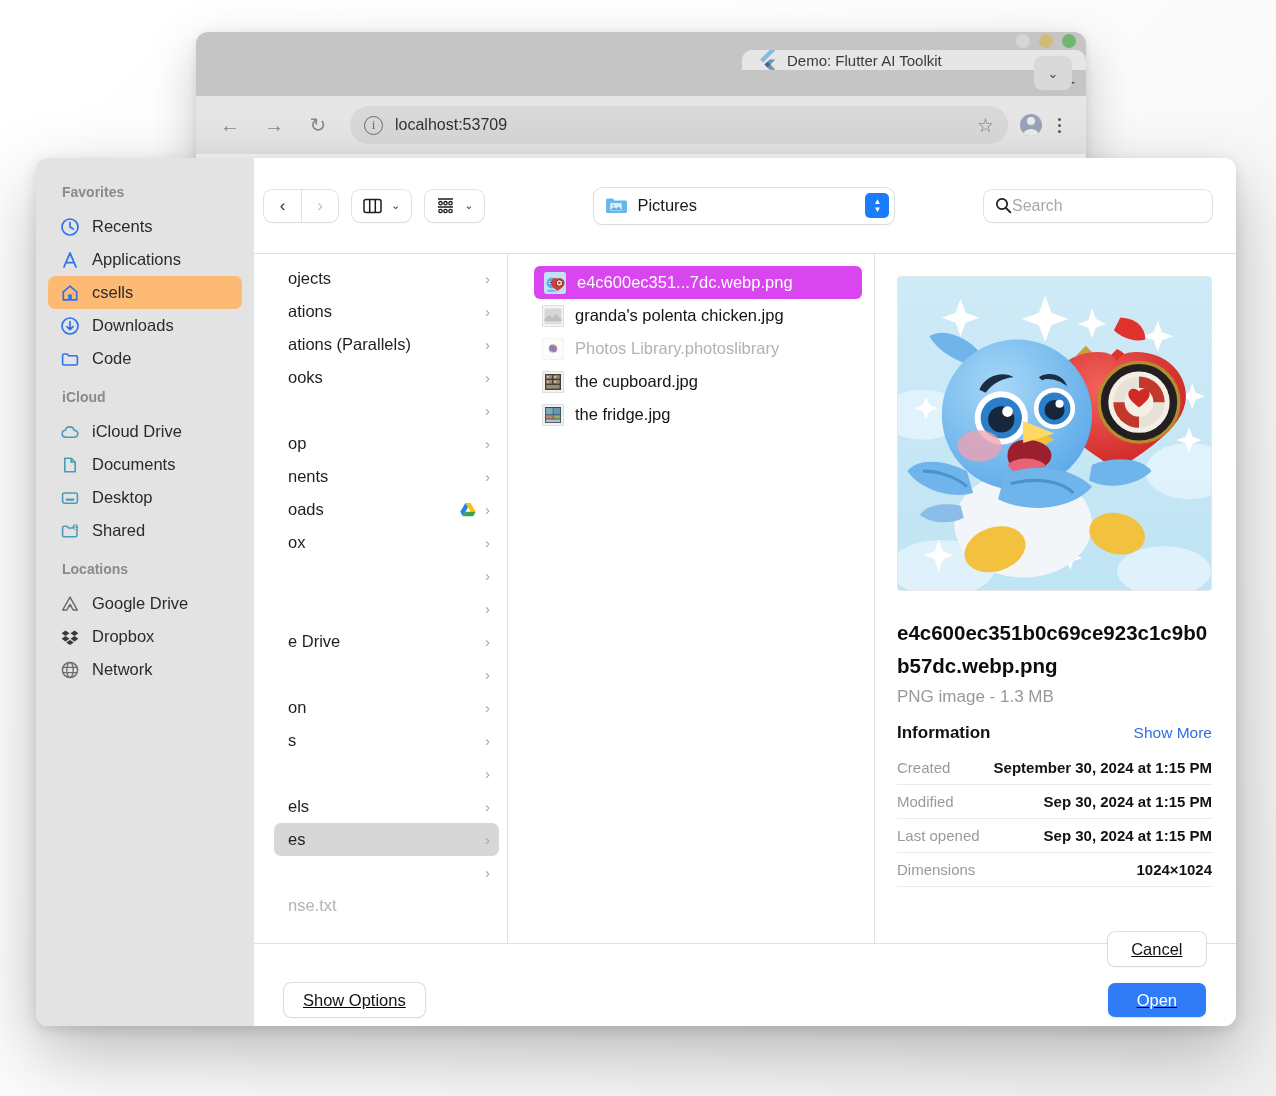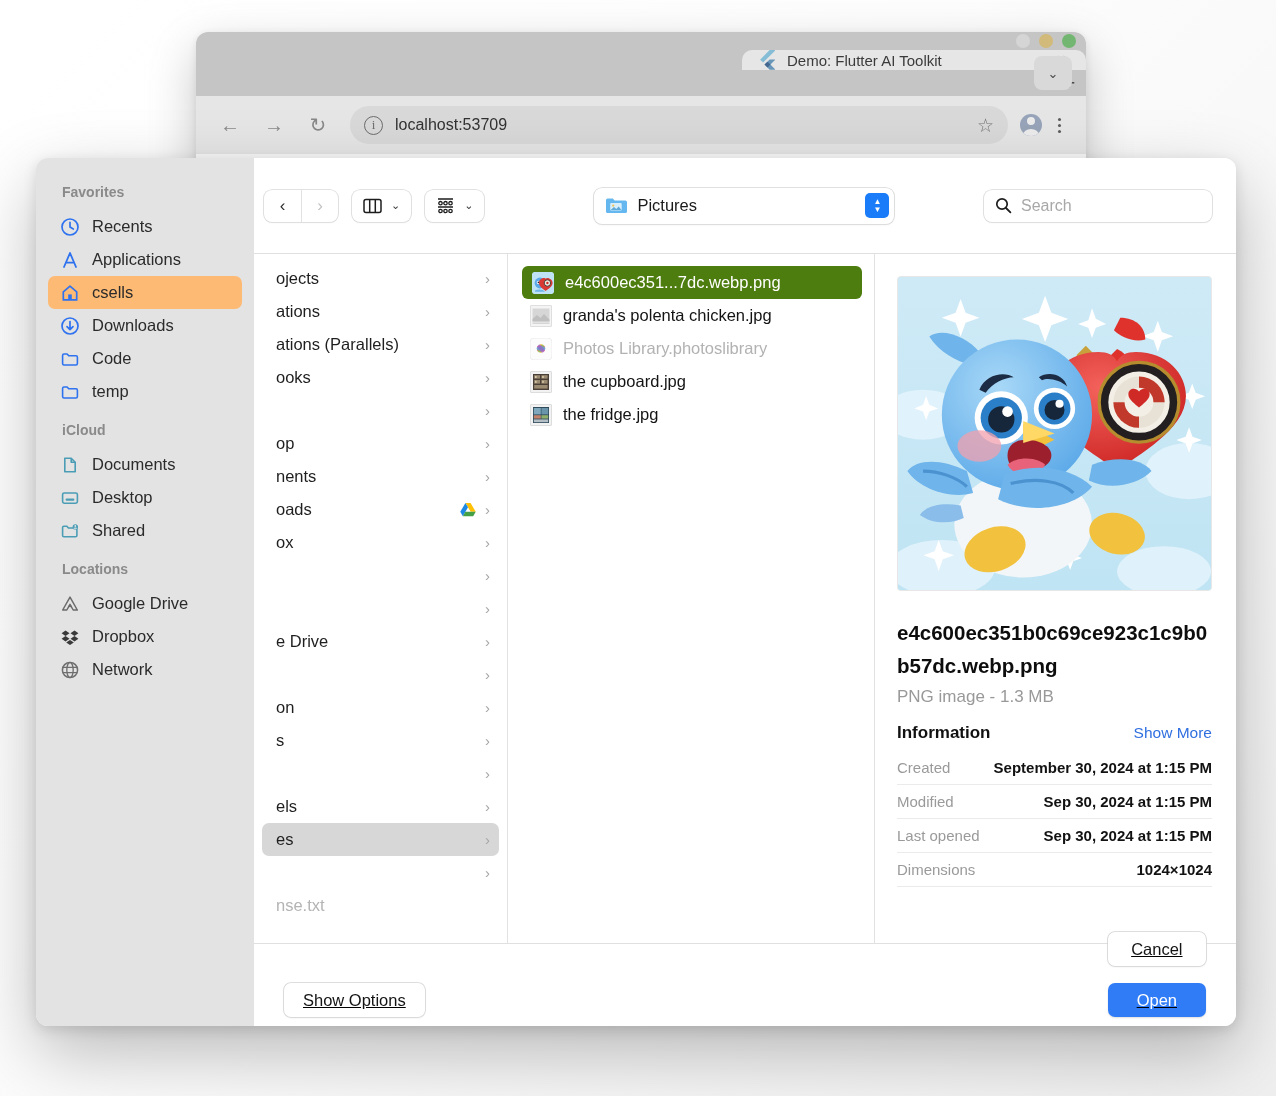--- a/index.html
+++ b/index.html
@@ -258,35 +258,35 @@
     flex: none;
   }
   .stepper span { font-size: 8px; line-height: 7px; }
 
   .search-box {
     width: 228px; height: 32px;
     background: #fff;
     border-radius: 8px;
     box-shadow: 0 0 0 .8px #d9d9d9, 0 1px 1.5px rgba(0,0,0,.07);
     display: flex; align-items: center;
-    padding: 0 11px; gap: 9px;
+    padding: 0 11px; 
     margin-left: auto;
   }
   .search-ph { font-size: 16px; color: #a8a8a8; }
 
   
   #columns {
     flex: 1;
     display: flex;
     min-height: 0;
     border-bottom: 1px solid #e0e0e0;
   }
   .column {
     overflow: hidden;
-    padding: 8px 0 0 0;
+    padding: 8px 0 0 12px;
   }
   #col-1 { width: 254px; border-right: 1px solid #e2e2e2; flex: none; }
   #col-2 { width: 367px; border-right: 1px solid #e2e2e2; flex: none; padding-top: 12px; }
   #col-3 { flex: 1; padding: 22px 24px 0 22px; overflow: hidden; }
 
   .col1-row {
     height: 33px;
     display: flex; align-items: center;
     justify-content: space-between;
     margin: 0 8px;
@@ -306,21 +306,21 @@
     height: 33px;
     display: flex; align-items: center;
     gap: 11px;
     margin: 0 12px;
     padding: 0 10px;
     border-radius: 6px;
     font-size: 16.5px;
     color: #141414;
     white-space: nowrap;
   }
-  .file-row.selected { background: #4d7c0f; color: #fff; margin-left: 14px; }
+  .file-row.selected { background: #d946ef; color: #fff; margin-left: 14px; }
   .file-row.dim { color: #b2b2b2; }
   .fico { width: 22px; height: 22px; flex: none; border-radius: 2px; }
 
   
   .preview-img {
     width: 100%;
     aspect-ratio: 1 / 1;
     border-radius: 4px;
     border: 1px solid #e7e7e7;
     overflow: hidden;
@@ -513,30 +513,30 @@
             <use href="#ic-down"></use>
           </svg>
         <span>Downloads</span>
       </div>
       <div class="side-item">
         <svg class="side-ico" viewBox="0 0 20 20">
             <use href="#ic-folder"></use>
           </svg>
         <span>Code</span>
       </div>
-      <div class="side-item">
-        <svg class="side-ico" viewBox="0 0 20 20">
-            <use href="#ic-folder"></use>
-          </svg>
-        <span>temp</span>
-      </div>
     </div>
 
     <div class="side-group">
       <div class="side-group-title">iCloud</div>
+      <div class="side-item">
+        <svg class="side-ico" viewBox="0 0 20 20">
+            <use href="#ic-cloud"></use>
+          </svg>
+        <span>iCloud Drive</span>
+      </div>
       <div class="side-item">
         <svg class="side-ico" viewBox="0 0 20 20">
             <use href="#ic-doc"></use>
           </svg>
         <span>Documents</span>
       </div>
       <div class="side-item">
         <svg class="side-ico" viewBox="0 0 20 20">
             <use href="#ic-desk"></use>
           </svg>

